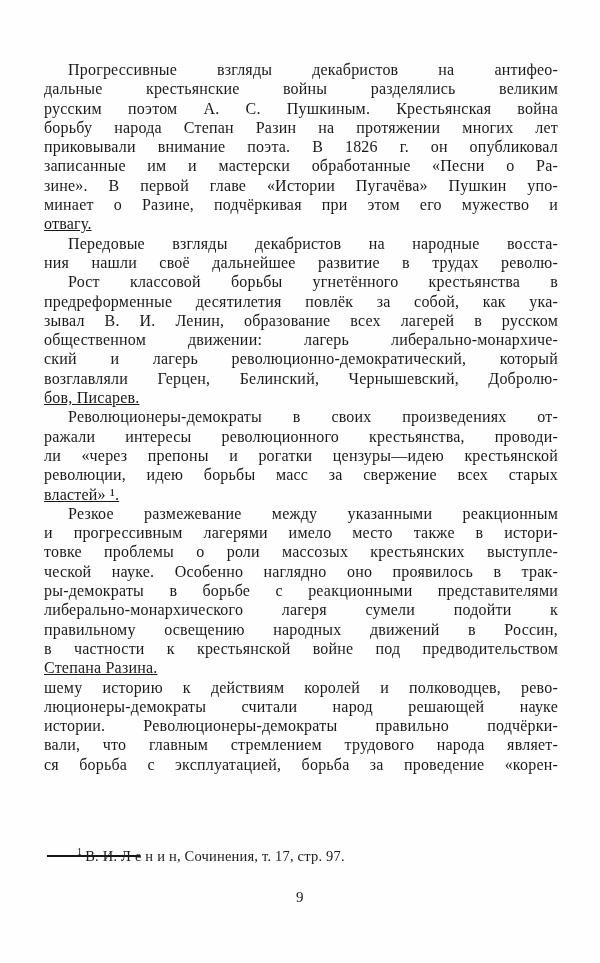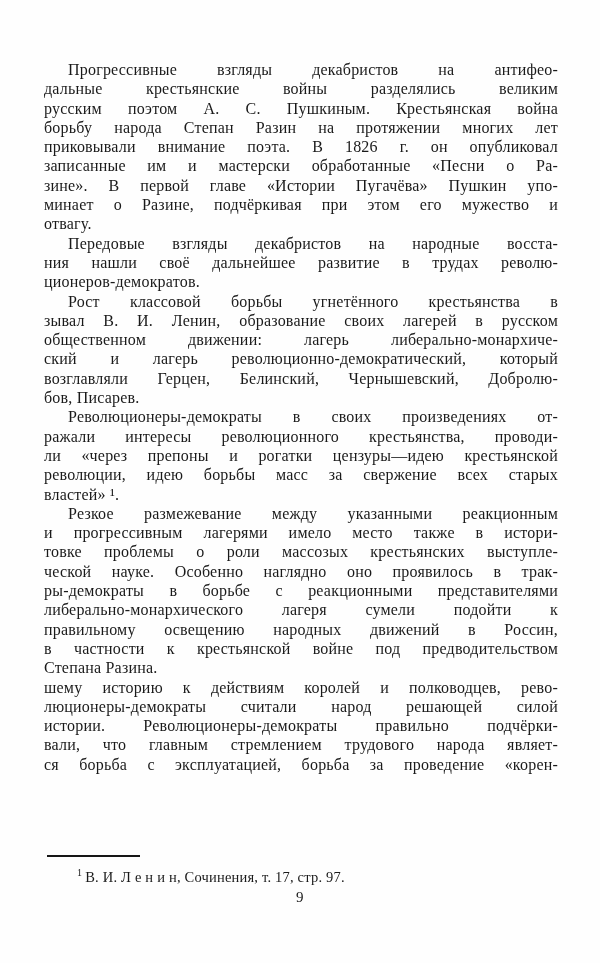--- a/index.html
+++ b/index.html
@@ -30,33 +30,34 @@
     text-align: justify;
     text-align-last: justify;
     overflow: hidden;
   }
   .line.first {
     text-indent: 24px;
   }
   .line.end {
     text-align: center;
     text-align-last: left;
+    text-decoration: underline;
   }
   .footnote-rule {
     position: absolute;
     left: 47px;
     top: 855px;
     width: 93px;
     height: 2px;
     background: #161616;
   }
   .footnote {
     position: absolute;
     left: 44px;
-    top: 864px;
+    top: 843px;
     width: 514px;
     font-size: 14.5px;
     line-height: 18px;
     text-indent: 33px;
     letter-spacing: 0.2px;
   }
   .footnote sup {
     font-size: 10px;
     vertical-align: super;
     margin-right: 3px;
@@ -79,43 +80,43 @@
     <div class="line">дальные крестьянские войны разделялись великим</div>
     <div class="line">русским поэтом А. С. Пушкиным. Крестьянская война</div>
     <div class="line">борьбу народа Степан Разин на протяжении многих лет</div>
     <div class="line">приковывали внимание поэта. В 1826 г. он опубликовал</div>
     <div class="line">записанные им и мастерски обработанные «Песни о Ра-</div>
     <div class="line">зине». В первой главе «Истории Пугачёва» Пушкин упо-</div>
     <div class="line">минает о Разине, подчёркивая при этом его мужество и</div>
     <div class="line end">отвагу.</div>
     <div class="line first">Передовые взгляды декабристов на народные восста-</div>
     <div class="line">ния нашли своё дальнейшее развитие в трудах револю-</div>
-    <div class="line end">ционеров-демократов.</div>
     <div class="line first">Рост классовой борьбы угнетённого крестьянства в</div>
-    <div class="line">зывал В. И. Ленин, образование своих лагерей в русском</div>
+    <div class="line">предреформенные десятилетия повлёк за собой, как ука-</div>
+    <div class="line">зывал В. И. Ленин, образование всех лагерей в русском</div>
     <div class="line">общественном движении: лагерь либерально-монархиче-</div>
     <div class="line">ский и лагерь революционно-демократический, который</div>
     <div class="line">возглавляли Герцен, Белинский, Чернышевский, Добролю-</div>
     <div class="line end">бов, Писарев.</div>
     <div class="line first">Революционеры-демократы в своих произведениях от-</div>
     <div class="line">ражали интересы революционного крестьянства, проводи-</div>
     <div class="line">ли «через препоны и рогатки цензуры—идею крестьянской</div>
     <div class="line">революции, идею борьбы масс за свержение всех старых</div>
     <div class="line end">властей» ¹.</div>
     <div class="line first">Резкое размежевание между указанными реакционным</div>
     <div class="line">и прогрессивным лагерями имело место также в истори-</div>
     <div class="line">товке проблемы о роли массозых крестьянских выступле-</div>
     <div class="line">ческой науке. Особенно наглядно оно проявилось в трак-</div>
     <div class="line">ры-демократы в борьбе с реакционными представителями</div>
     <div class="line">либерально-монархического лагеря сумели подойти к</div>
     <div class="line">правильному освещению народных движений в Россин,</div>
     <div class="line">в частности к крестьянской войне под предводительством</div>
     <div class="line end">Степана Разина.</div>
     <div class="line">шему историю к действиям королей и полководцев, рево-</div>
-    <div class="line">люционеры-демократы считали народ решающей силой</div>
+    <div class="line">люционеры-демократы считали народ решающей науке</div>
     <div class="line">истории. Революционеры-демократы правильно подчёрки-</div>
     <div class="line">вали, что главным стремлением трудового народа являет-</div>
     <div class="line">ся борьба с эксплуатацией, борьба за проведение «корен-</div>
   </div>
 
 <div class="footnote-rule"></div>
 
 <div class="footnote">
   <sup>1</sup><span>В. И. Л е н и н,  Сочинения, т. 17, стр. 97.</span>
 </div>

